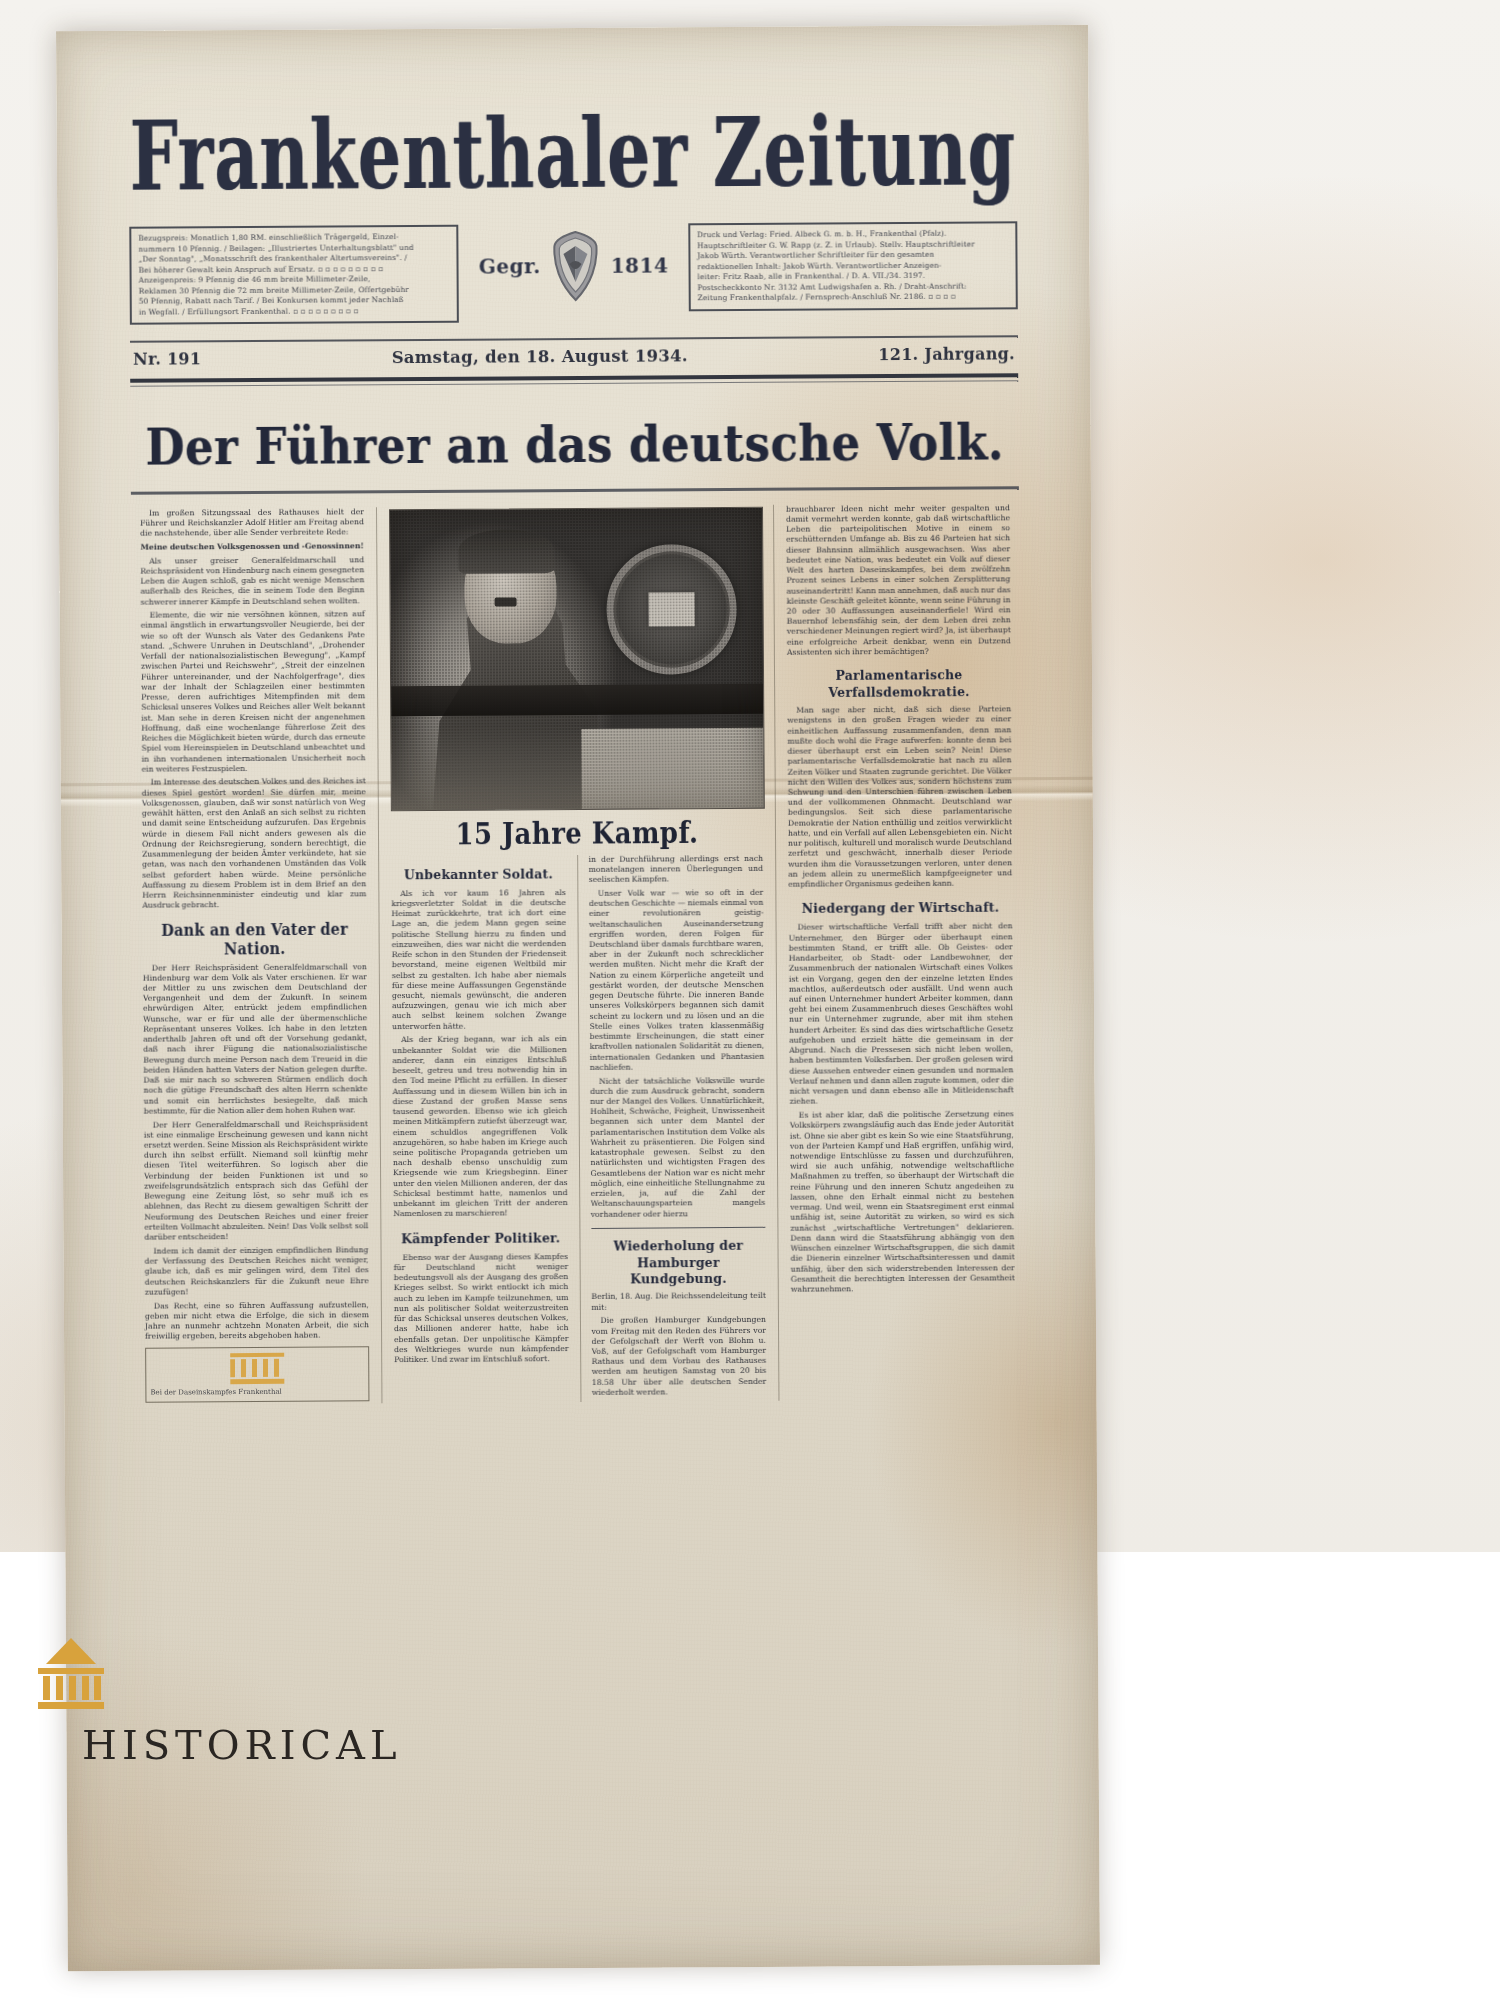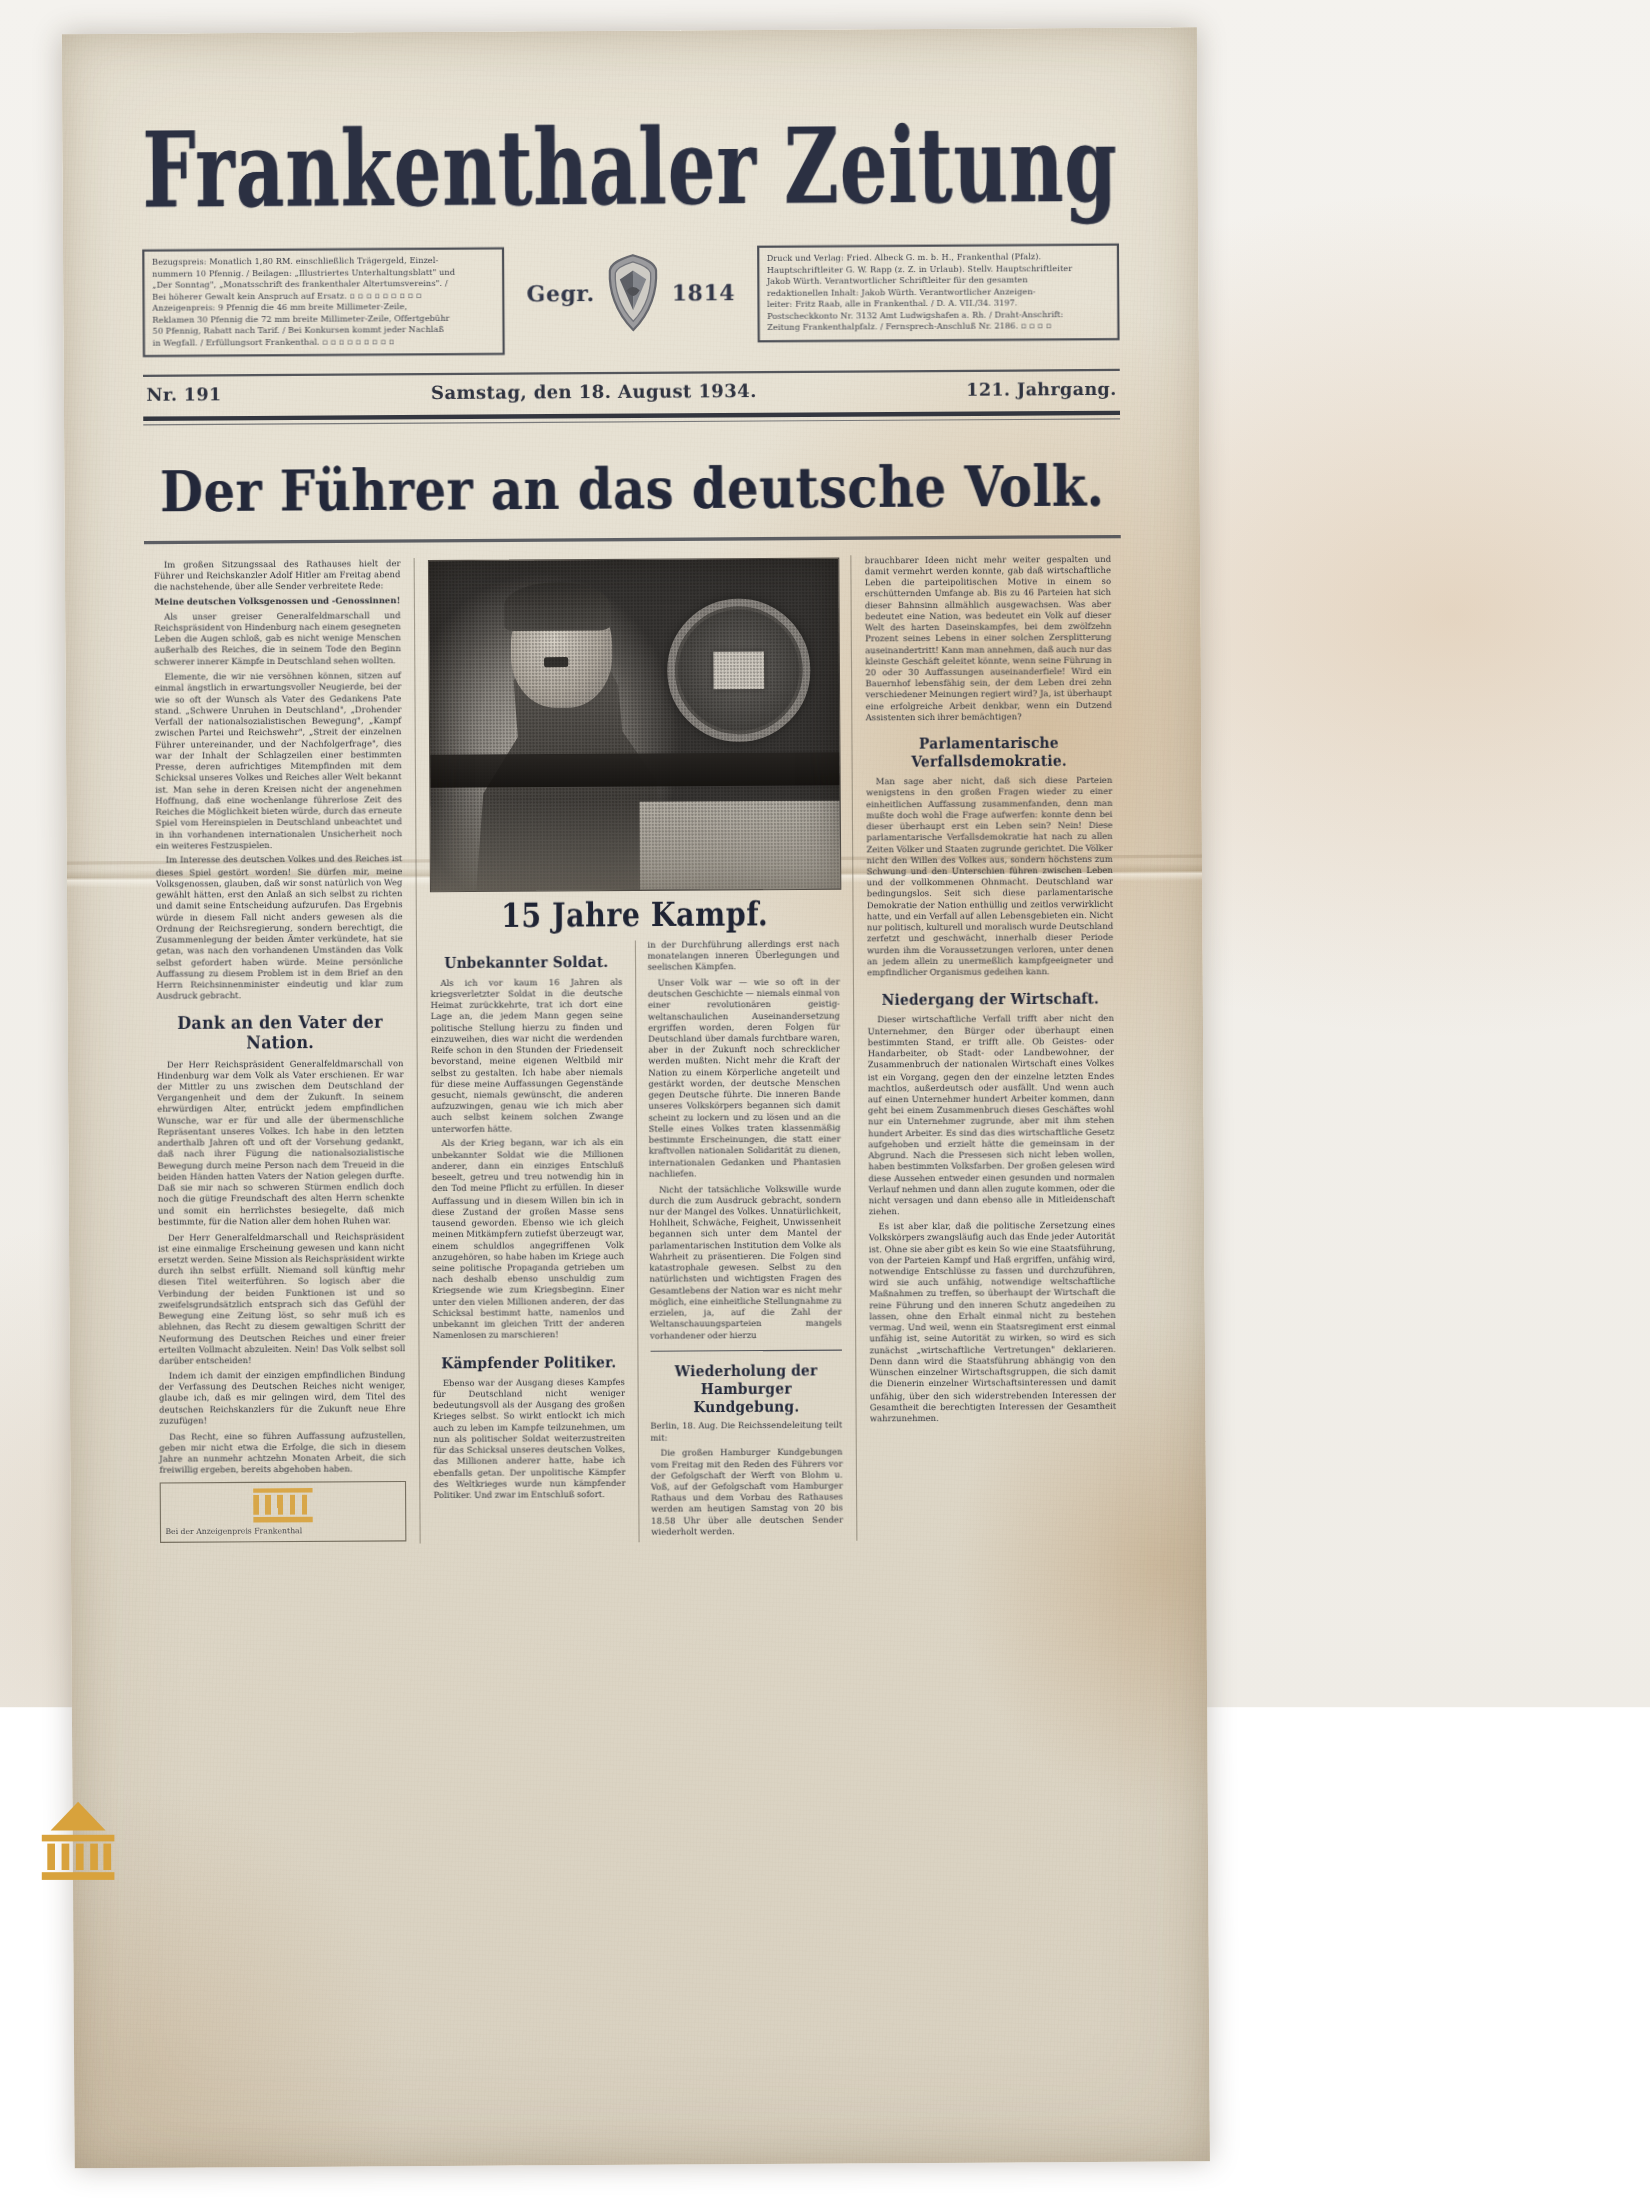--- a/index.html
+++ b/index.html
@@ -217,21 +217,21 @@
           </div>
           <div class="sub">Dank an den Vater der Nation.</div>
           <div class="body">
             <p>Der Herr Reichspräsident Generalfeldmarschall von Hindenburg war dem Volk als Vater erschienen. Er war der Mittler zu uns zwischen dem Deutschland der Vergangenheit und dem der Zukunft. In seinem ehrwürdigen Alter, entrückt jedem empfindlichen Wunsche, war er für und alle der übermenschliche Repräsentant unseres Volkes. Ich habe in den letzten anderthalb Jahren oft und oft der Vorsehung gedankt, daß nach ihrer Fügung die nationalsozialistische Bewegung durch meine Person nach dem Treueid in die beiden Händen hatten Vaters der Nation gelegen durfte. Daß sie mir nach so schweren Stürmen endlich doch noch die gütige Freundschaft des alten Herrn schenkte und somit ein herrlichstes besiegelte, daß mich bestimmte, für die Nation aller dem hohen Ruhen war.</p>
             <p>Der Herr Generalfeldmarschall und Reichspräsident ist eine einmalige Erscheinung gewesen und kann nicht ersetzt werden. Seine Mission als Reichspräsident wirkte durch ihn selbst erfüllt. Niemand soll künftig mehr diesen Titel weiterführen. So logisch aber die Verbindung der beiden Funktionen ist und so zweifelsgrundsätzlich entsprach sich das Gefühl der Bewegung eine Zeitung löst, so sehr muß ich es ablehnen, das Recht zu diesem gewaltigen Schritt der Neuformung des Deutschen Reiches und einer freier erteilten Vollmacht abzuleiten. Nein! Das Volk selbst soll darüber entscheiden!</p>
             <p>Indem ich damit der einzigen empfindlichen Bindung der Verfassung des Deutschen Reiches nicht weniger, glaube ich, daß es mir gelingen wird, dem Titel des deutschen Reichskanzlers für die Zukunft neue Ehre zuzufügen!</p>
             <p>Das Recht, eine so führen Auffassung aufzustellen, geben mir nicht etwa die Erfolge, die sich in diesem Jahre an nunmehr achtzehn Monaten Arbeit, die sich freiwillig ergeben, bereits abgehoben haben.</p>
           </div>
           <div class="adbox">
             <span class="adlogo"></span>
-            <span>Bei der Anzeigenpreis</span>
+            <span>Bei der Daseinskampfes</span>
             <span>Frankenthal</span>
           </div>
         </div>
 
         <div class="divider"></div>
 
         <div class="col mid">
 
           <div class="cut">
             <div class="figure"></div>
@@ -304,15 +304,16 @@
     <svg style="position:absolute;left:6px;top:-86px;width:78px;height:84px" viewBox="0 0 78 84">
       <rect x="6" y="34" width="66" height="6" fill="#d8a23c"></rect>
       <rect x="6" y="68" width="66" height="7" fill="#d8a23c"></rect>
       <rect x="11" y="42" width="7" height="24" fill="#d8a23c"></rect>
       <rect x="24" y="42" width="7" height="24" fill="#d8a23c"></rect>
       <rect x="37" y="42" width="7" height="24" fill="#d8a23c"></rect>
       <rect x="50" y="42" width="7" height="24" fill="#d8a23c"></rect>
       <rect x="62" y="42" width="7" height="24" fill="#d8a23c"></rect>
       <path d="M39 4 L64 30 L14 30 Z" fill="#d8a23c"></path>
     </svg>
+    <div class="h">HISTORICAL</div>
   </div>
 
 </div>
 
 </body></html>

